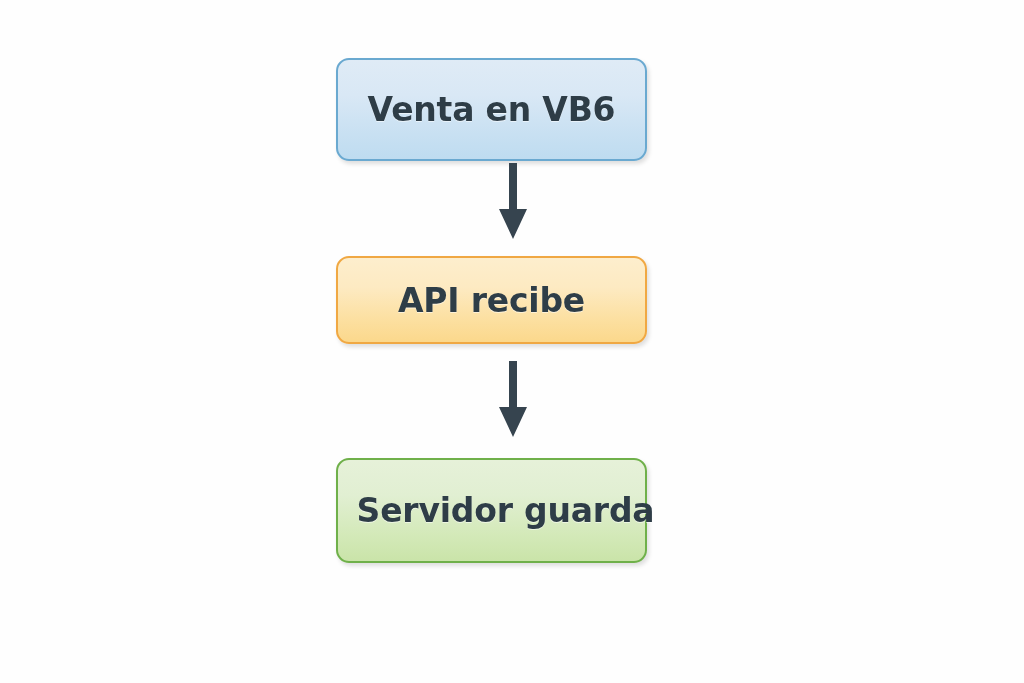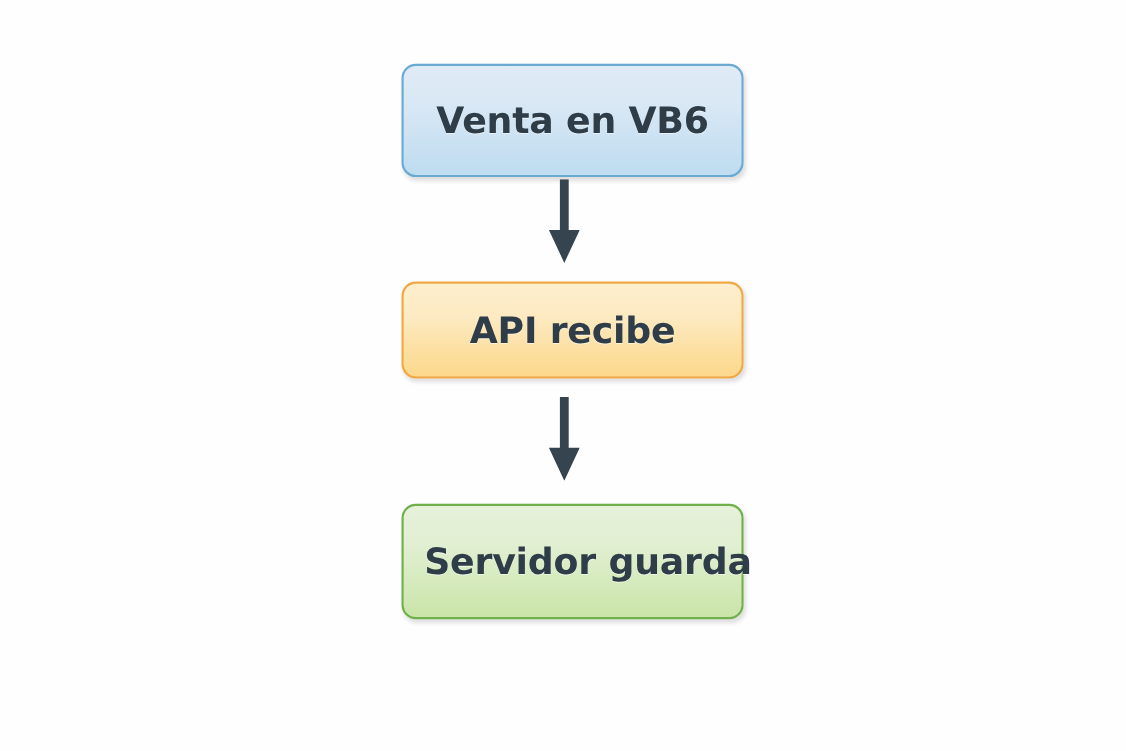--- a/index.html
+++ b/index.html
@@ -18,21 +18,21 @@
   #diagram-canvas {
     position: relative;
     width: 1024px;
     height: 683px;
     background: #fefefe;
   }
 
   
   .node {
     position: absolute;
-    left: 365px;
+    left: 336px;
     width: 311px;
     box-sizing: border-box;
     border-radius: 13px;
     border-width: 2px;
     border-style: solid;
     display: flex;
     align-items: center;
     justify-content: center;
     box-shadow: 2px 3px 4px rgba(0,0,0,0.13);
   }

